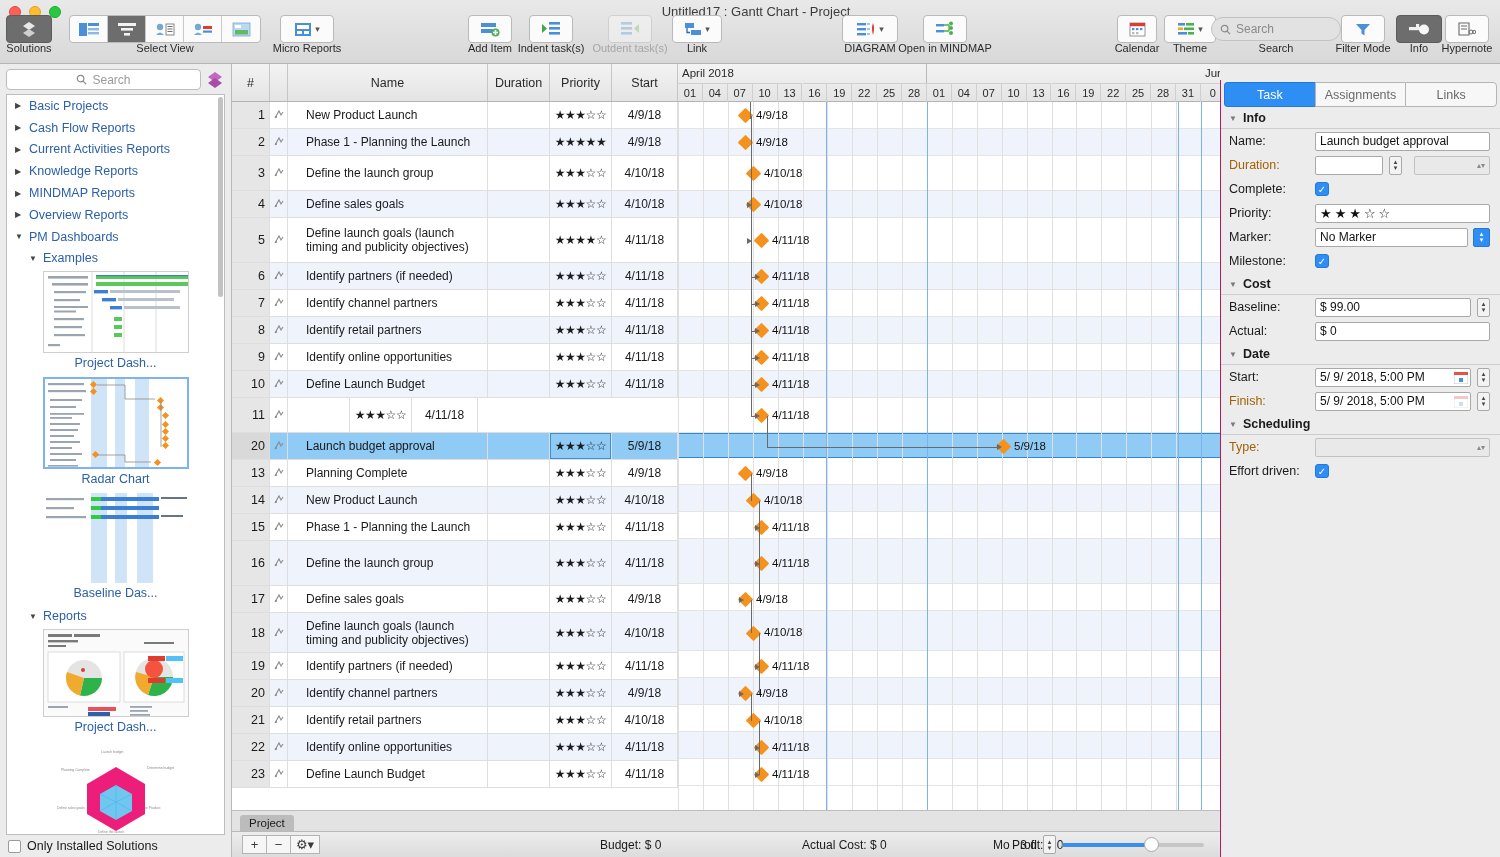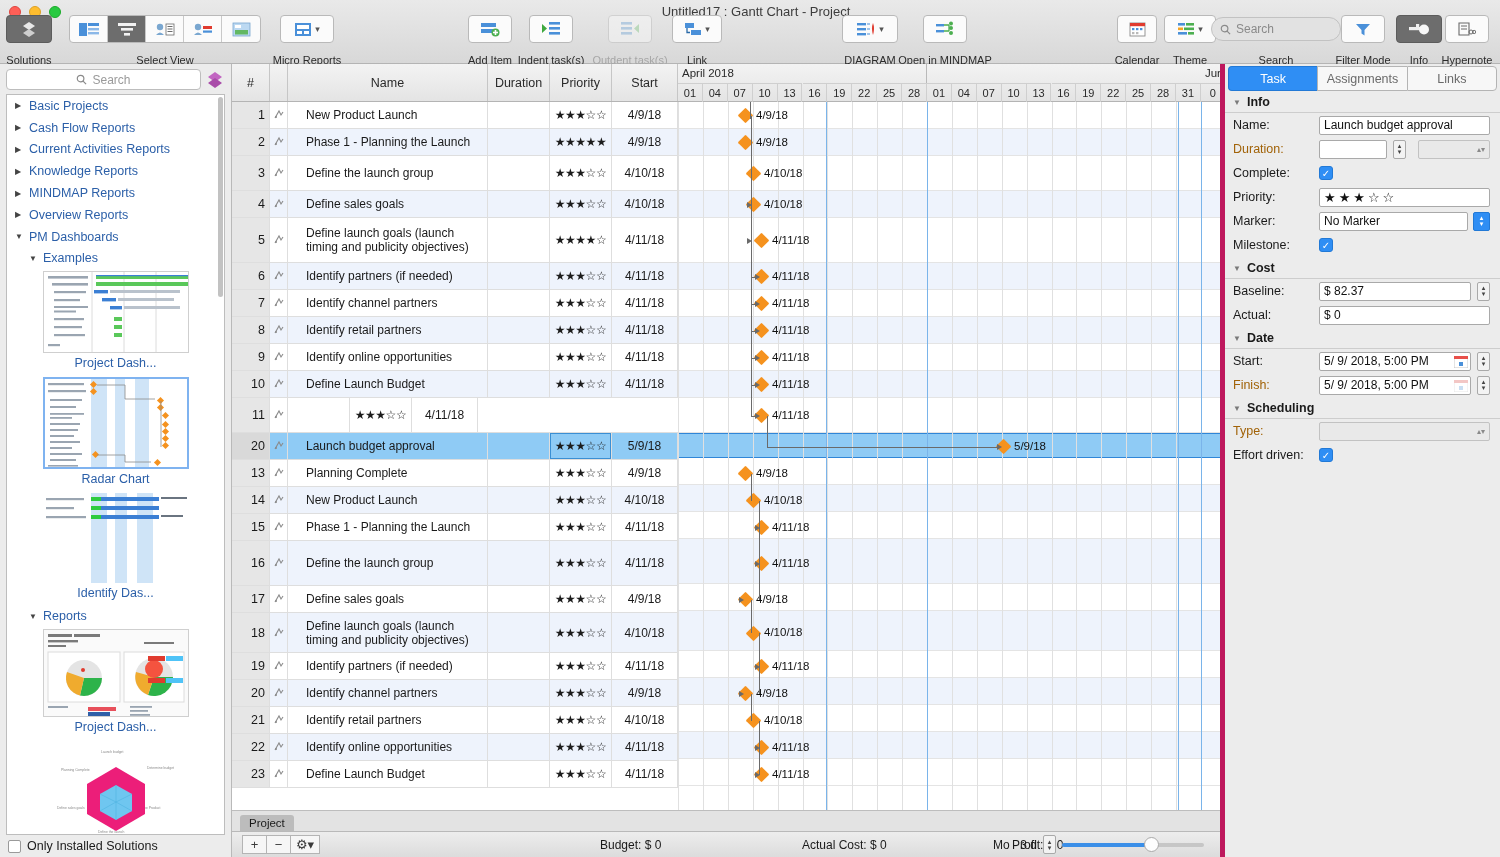--- a/index.html
+++ b/index.html
@@ -29,21 +29,21 @@
   }
   .tb-items { position: absolute; top: 16px; left: 0; right: 0; height: 46px; }
   .tbgroup { position: absolute; text-align: center; }
   .tbbtn {
     display: flex; flex-direction: column; align-items: center; justify-content: flex-start;
     cursor: default;
   }
   .tbicon {
     height: 26px; min-width: 30px; display: flex; align-items: center; justify-content: center;
   }
-  .tblabel { font-size: 11px; color: #2b2b2b; margin-top: 12px; white-space: nowrap; }
+  .tblabel { font-size: 11px; color: #2b2b2b; margin-top: 0; white-space: nowrap; }
   .tblabel.dim { color: #a6a6a6; }
   .seg {
     display: inline-flex; background: #fbfbfb; border: 1px solid #b9b9b9; border-radius: 4px;
     overflow: hidden; height: 28px;
   }
   .seg > div {
     width: 38px; display: flex; align-items: center; justify-content: center;
     border-right: 1px solid #c9c9c9;
   }
   .seg > div:last-child { border-right: none; }
@@ -171,22 +171,22 @@
   .sbtn {
     width: 24px; height: 19px; border: 1px solid #b4b4b4; background: #f6f6f6;
     display: flex; align-items: center; justify-content: center; font-size: 13px; color: #3a3a3a;
     border-right: none;
   }
   .sbtn:last-child { border-right: 1px solid #b4b4b4; width: 30px; }
   .sstat { font-size: 12px; color: #1a1a1a; }
 
   
   .inspector {
-    width: 280px; flex: 0 0 280px; background: #ececec; border-left: 5px solid #be185d;
-    display: flex; flex-direction: column;
+    width: 280px; flex: 0 0 280px; background: #ececec; border-left: 1px solid #be185d;
+    display: flex; flex-direction: column; margin-top: 16px;
   }
   .itabs { display: flex; height: 25px; margin: 2px 3px 0 3px; }
   .itab {
     flex: 1; display: flex; align-items: center; justify-content: center;
     font-size: 12.5px; color: #6a6a6a; background: #f7f7f7;
     border: 1px solid #b4b4b4; border-right: none;
   }
   .itab:last-child { border-right: 1px solid #b4b4b4; border-radius: 0 4px 4px 0; }
   .itab:first-child { border-radius: 4px 0 0 4px; }
   .itab.on { background: #2f8ef4; color: #fff; border-color: #2279d6; }
@@ -677,21 +677,21 @@
               <rect x="48" y="13" width="10" height="4" fill="#2ecc40"></rect>
               <rect x="58" y="13" width="58" height="4" fill="#3b7fd4"></rect>
               <rect x="48" y="22" width="10" height="4" fill="#2ecc40"></rect>
               <rect x="58" y="22" width="58" height="4" fill="#3b7fd4"></rect>
               <g fill="#6a7480">
                   <rect x="118" y="4" width="26" height="2"></rect>
                   <rect x="118" y="22" width="22" height="2"></rect>
                 </g>
             </svg>
           </div>
-          <div class="thumbcap">Identify Das...</div>
+          <div class="thumbcap">Baseline Das...</div>
         </div>
 
         <div class="sb-row ind">
           <span class="tri">▼</span>
           <span>Reports</span>
         </div>
 
         <div class="thumbwrap">
           <div class="thumb" style="width:146px;height:88px;">
             <svg width="146" height="88" viewBox="0 0 146 88">
@@ -1380,21 +1380,21 @@
         <span class="flabel">Milestone:</span>
         <span class="chk">✓</span>
       </div>
 
       <div class="sechdr">
         <span class="tri">▼</span>
         <span>Cost</span>
       </div>
       <div class="frow">
         <span class="flabel">Baseline:</span>
-        <span class="ftext">$ 82.37</span>
+        <span class="ftext">$ 99.00</span>
         <span class="stepper" style="margin-right:10px;">▴<br>▾</span>
       </div>
       <div class="frow">
         <span class="flabel">Actual:</span>
         <span class="ftext" style="margin-right:10px;">$ 0</span>
       </div>
 
       <div class="sechdr">
         <span class="tri">▼</span>
         <span>Date</span>

